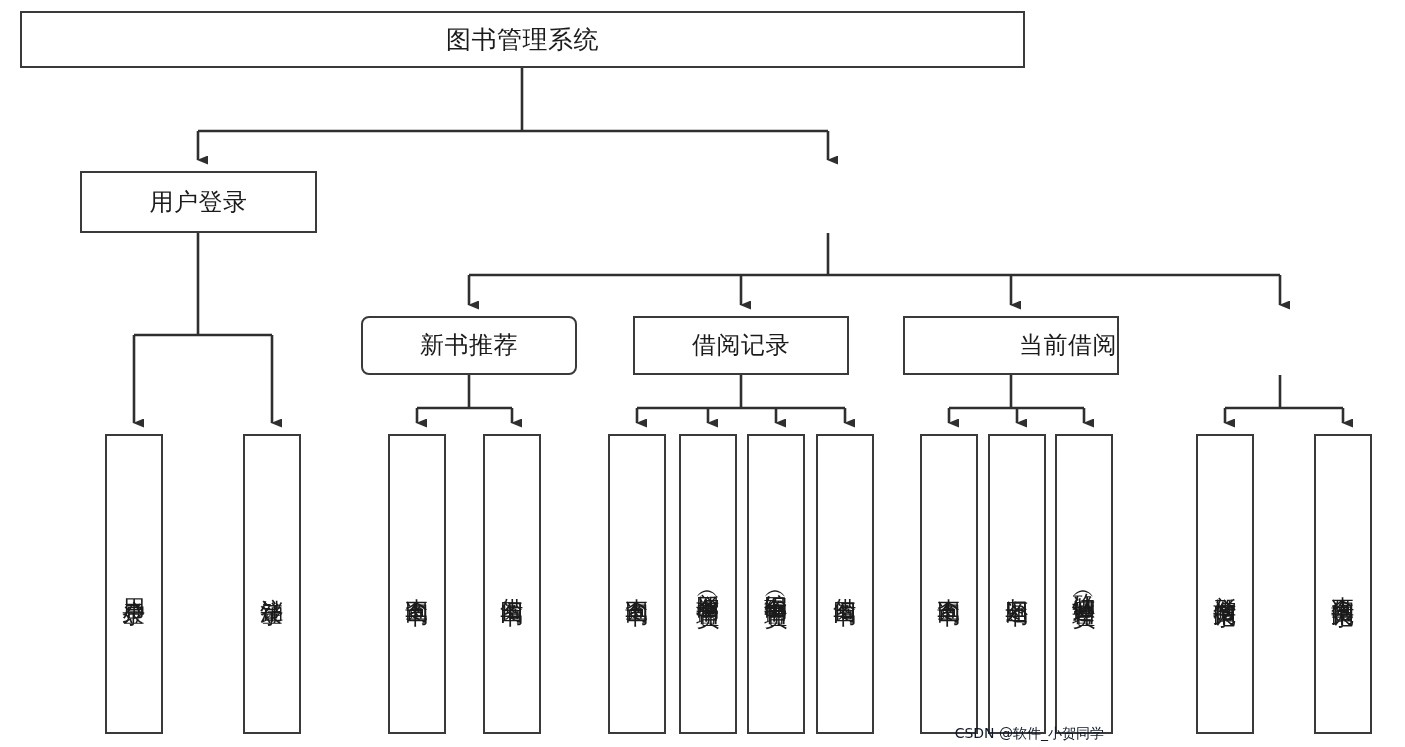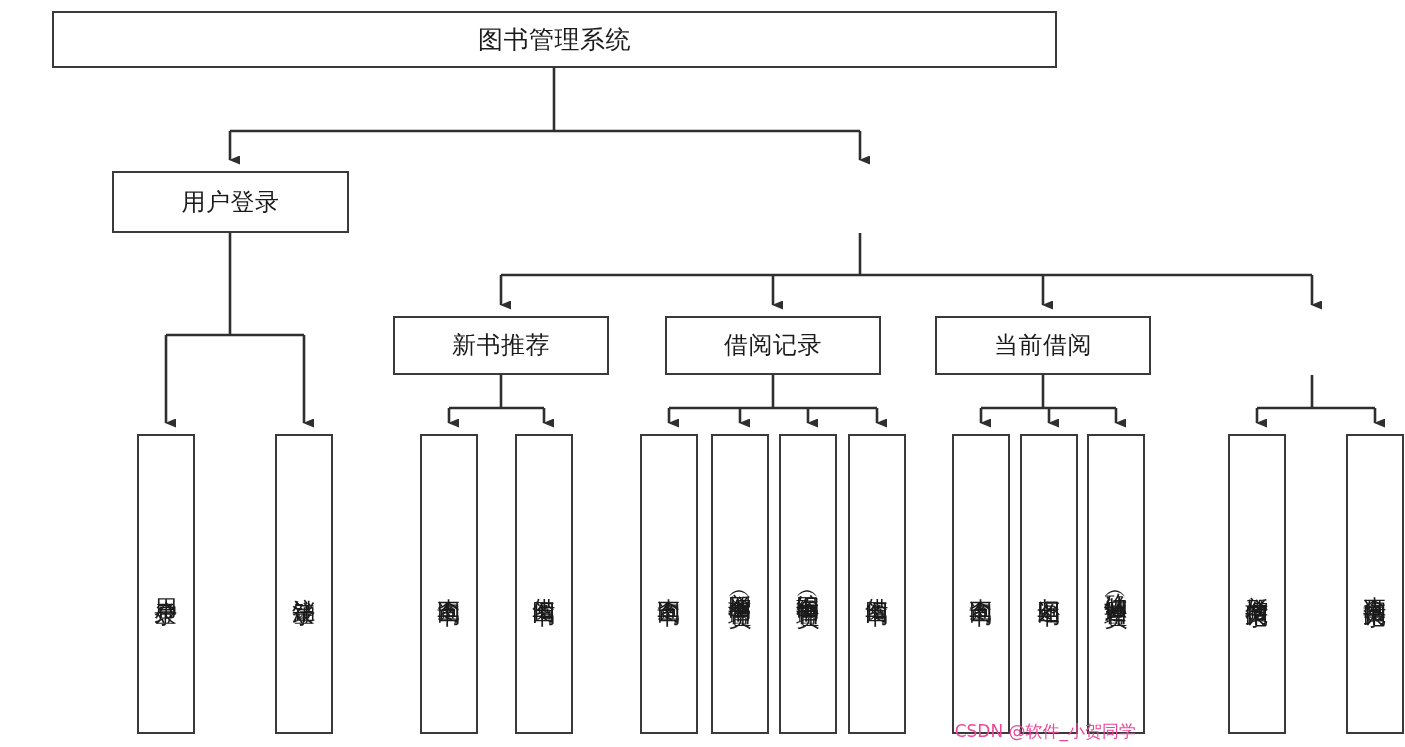--- a/index.html
+++ b/index.html
@@ -11,21 +11,20 @@
     width: 1405px;
     height: 747px;
     font-family: "DejaVu Sans", "Liberation Sans", sans-serif;
     overflow: hidden;
   }
   #diagram-root {
     position: relative;
     width: 1112px;
     height: 747px;
     background: #ffffff;
-    margin-left: 32px;
   }
   svg#wires {
     position: absolute;
     left: 0; top: 0;
     width: 1405px;
     height: 747px;
     pointer-events: none;
   }
   .node {
     position: absolute;
@@ -57,22 +56,22 @@
   .node.vert .vtext {
     writing-mode: vertical-rl;
     text-orientation: upright;
     letter-spacing: 2px;
     white-space: nowrap;
   }
   .watermark {
     position: absolute;
     right: 8px;
     bottom: 4px;
-    font-size: 17px;
-    color: #ec4899;
+    font-size: 14px;
+    color: #0f172a;
     z-index: 3;
     white-space: nowrap;
     font-family: "DejaVu Sans", "Liberation Sans", sans-serif;
   }
 </style>
 </head>
 <body>
 
 <div id="diagram-root">
 
@@ -127,27 +126,27 @@
   </svg>
 
   <div class="node horiz root" style="left:20px; top:11px; width:1005px; height:57px;">
     <span>图书管理系统</span>
   </div>
 
   <div class="node horiz" style="left:80px; top:171px; width:237px; height:62px;">
     <span>用户登录</span>
   </div>
 
-  <div class="node horiz" style="left:361px; top:316px; width:216px; height:59px;">
+  <div class="node horiz" style="left:361px; top:316px; width:216px; height:59px;border-radius:8px;">
     <span>新书推荐</span>
   </div>
   <div class="node horiz" style="left:633px; top:316px; width:216px; height:59px;">
     <span>借阅记录</span>
   </div>
-  <div class="node horiz" style="left:903px; top:316px; width:216px; height:59px;">
+  <div class="node horiz" style="left:903px; top:316px; width:216px; height:59px;justify-content:flex-end;">
     <span>当前借阅</span>
   </div>
 
   <div class="node vert" style="left:105px; top:434px; width:58px; height:300px;">
     <span class="vtext">用户登录</span>
   </div>
   <div class="node vert" style="left:243px; top:434px; width:58px; height:300px;">
     <span class="vtext">注销登录</span>
   </div>
   <div class="node vert" style="left:388px; top:434px; width:58px; height:300px;">

